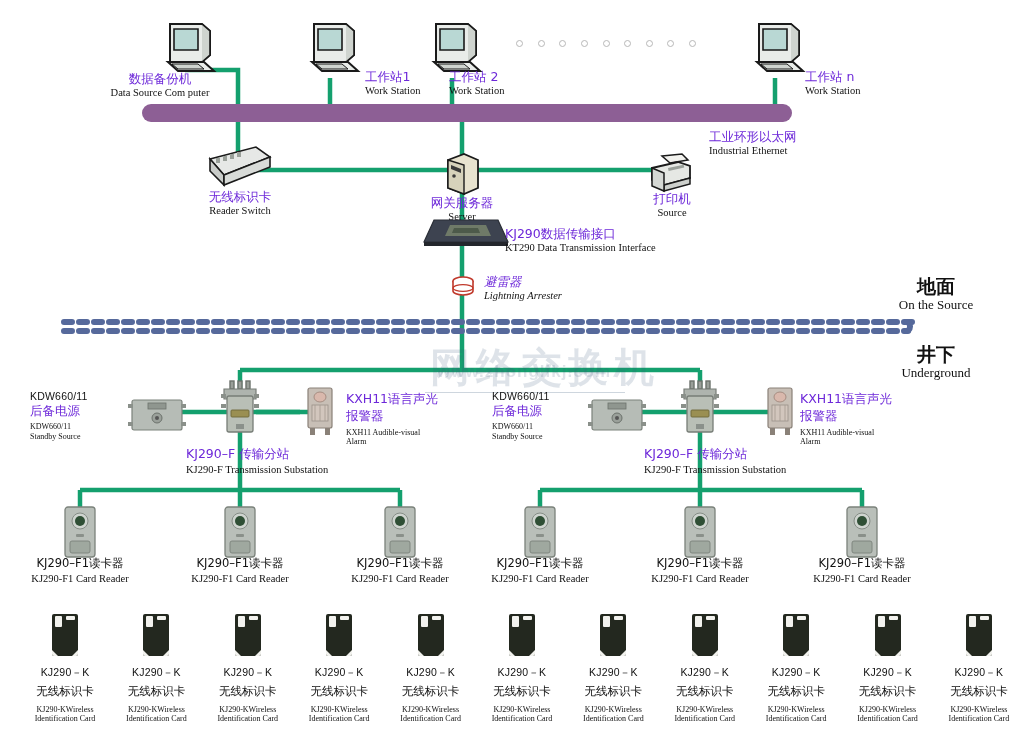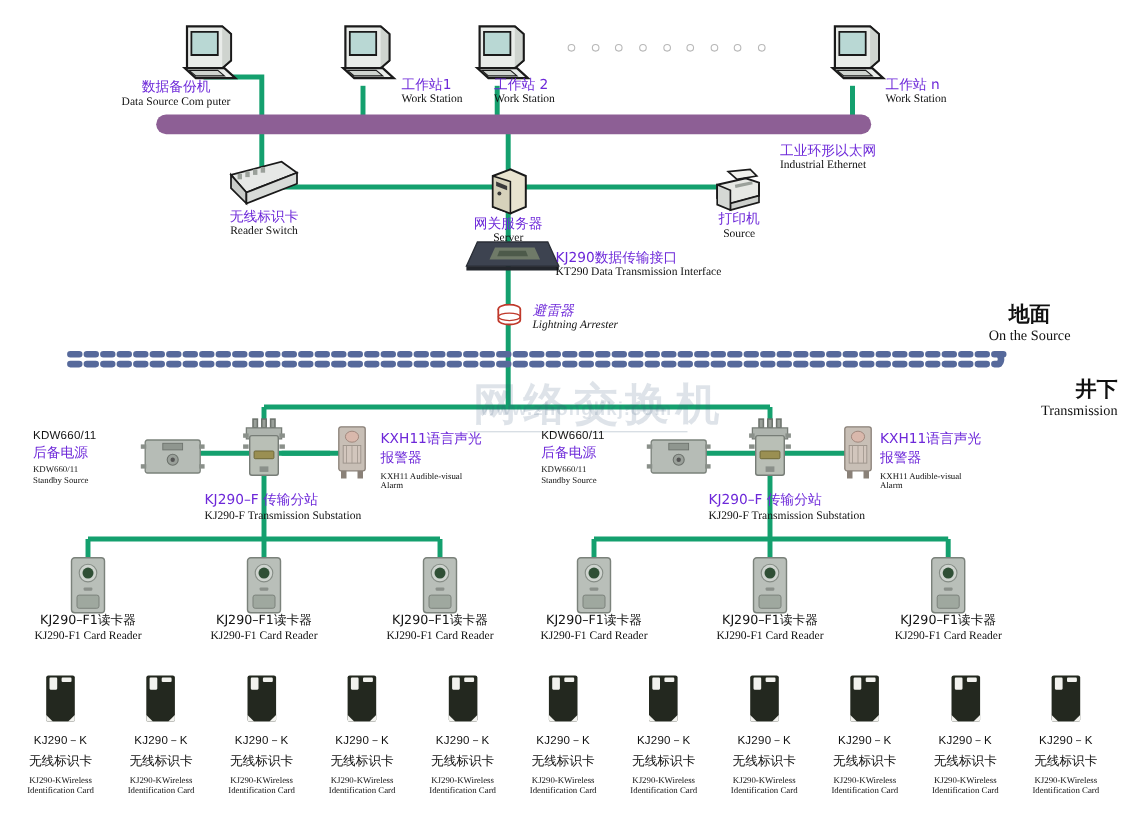--- a/index.html
+++ b/index.html
@@ -219,23 +219,23 @@
 
 <svg style="position:absolute;left:60px;top:318px;" width="870" height="18">
   <line x1="4" y1="4" x2="855" y2="4" stroke="#56699b" stroke-width="6" stroke-dasharray="8 7" stroke-linecap="round"></line>
   <line x1="4" y1="13" x2="848" y2="13" stroke="#56699b" stroke-width="6" stroke-dasharray="8 7" stroke-linecap="round"></line>
   <path d="M848 4 a6 6 0 0 1 0 9" stroke="#56699b" stroke-width="6" fill="none"></path>
 </svg>
 <div class="lbl ctr" style="left:876px;top:275px;width:120px;">
   <div class="cn-lg">地面</div>
   <div class="en-lg">On the Source</div>
 </div>
-<div class="lbl ctr" style="left:896px;top:343px;width:120px;text-align:right;">
+<div class="lbl ctr" style="left:876px;top:343px;width:120px;">
   <div class="cn-lg">井下</div>
-  <div class="en-lg">Transmission</div>
+  <div class="en-lg">Underground</div>
 </div>
 
 <div class="lbl" style="left:30px;top:390px;">
   <div class="mono-sm">KDW660/11</div>
   <div class="cn" style="margin-top:2px;">后备电源</div>
   <div class="en-sm" style="margin-top:3px;">KDW660/11</div>
   <div class="en-sm">Standby Source</div>
 </div>
 <div class="node" style="left:126px;top:396px;">
   <svg width="62" height="38" viewBox="0 0 62 38">
@@ -444,21 +444,21 @@
     <circle cx="21" cy="16" r="5" fill="#2f4f35"></circle>
     <rect x="17" y="29" width="8" height="3" rx="1" fill="#8a908a"></rect>
     <rect x="11" y="36" width="20" height="12" rx="2" fill="#9fa89f" stroke="#7b827b" stroke-width=".9"></rect>
   </svg>
 </div>
 <div class="lbl ctr" style="left:790px;top:557px;width:144px;">
   <div class="cn-sm">KJ290–F1读卡器</div>
   <div class="en" style="margin-top:2px;">KJ290-F1 Card Reader</div>
 </div>
 
-<div id="idcards" style="position:absolute;left:12px;top:612px;width:1000px;display:flex;justify-content:space-between;">
+<div id="idcards" style="position:absolute;left:22px;top:612px;width:1000px;display:flex;justify-content:space-between;">
     <div style="width: 86px; text-align: center;">
       <svg width="28" height="46" viewBox="0 0 28 46" style="display:block;margin:0 auto;">
         <path d="M3 2 h22 a2 2 0 0 1 2 2 v38 a2 2 0 0 1 -2 2 h-22 a2 2 0 0 1 -2 -2 v-38 a2 2 0 0 1 2 -2 z" fill="#23281f"></path>
         <rect x="4" y="4" width="7" height="11" rx="1" fill="#f2f2ee"></rect>
         <rect x="15" y="4" width="9" height="4" rx="1" fill="#f2f2ee"></rect>
         <path d="M1 38 l6 6 h-4 a2 2 0 0 1 -2 -2 z" fill="#f2f2ee"></path>
         <path d="M27 38 l-6 6 h4 a2 2 0 0 0 2 -2 z" fill="#f2f2ee"></path>
       </svg>
       <div class="mono-sm" style="margin-top:8px;">KJ290－K</div>
       <div class="cn-sm" style="margin-top:4px;">无线标识卡</div>

